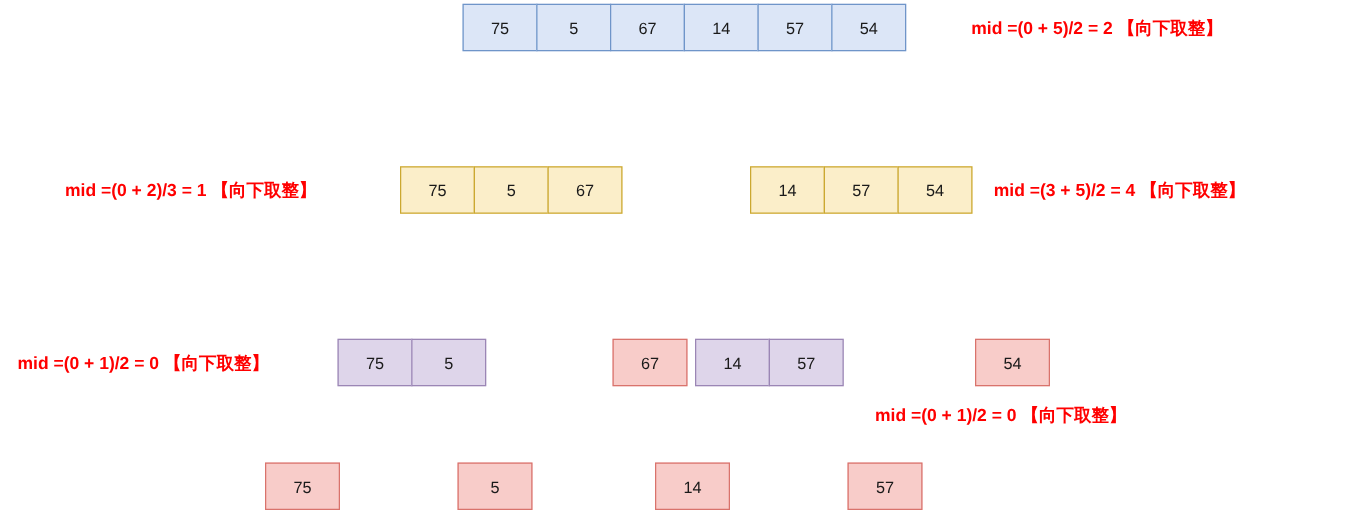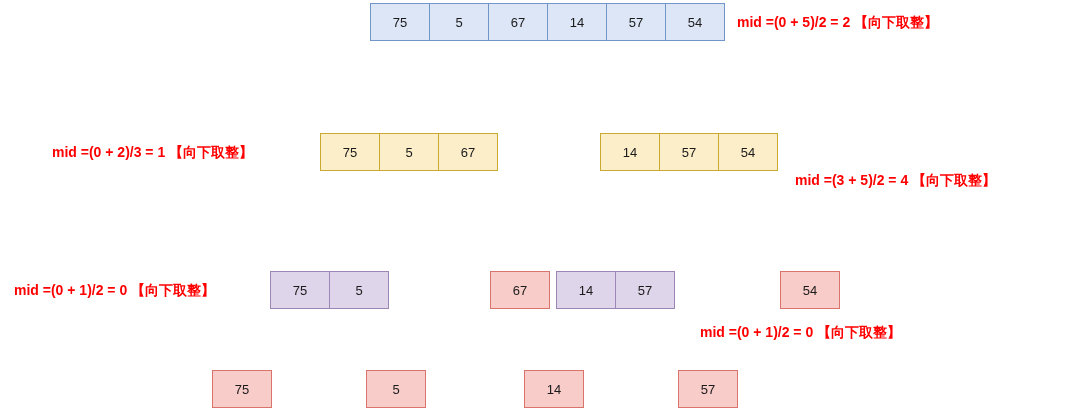--- a/index.html
+++ b/index.html
@@ -81,37 +81,37 @@
 
   <div class="group lvl-blue" style="left:370px; top:3px;">
     <div class="cell">75</div>
     <div class="cell">5</div>
     <div class="cell">67</div>
     <div class="cell">14</div>
     <div class="cell">57</div>
     <div class="cell">54</div>
   </div>
 
-  <div class="note" style="left:737px; top:15px;">mid =(0 + 5)/2 = 2 【向下取整】</div>
+  <div class="note" style="left:777px; top:15px;">mid =(0 + 5)/2 = 2 【向下取整】</div>
 
   <div class="note" style="left:52px; top:145px;">mid =(0 + 2)/3 = 1 【向下取整】</div>
 
   <div class="group lvl-cream" style="left:320px; top:133px;">
     <div class="cell">75</div>
     <div class="cell">5</div>
     <div class="cell">67</div>
   </div>
 
   <div class="group lvl-cream" style="left:600px; top:133px;">
     <div class="cell">14</div>
     <div class="cell">57</div>
     <div class="cell">54</div>
   </div>
 
-  <div class="note" style="left:795px; top:145px;margin-top:28px;">mid =(3 + 5)/2 = 4 【向下取整】</div>
+  <div class="note" style="left:795px; top:145px;">mid =(3 + 5)/2 = 4 【向下取整】</div>
 
   <div class="note" style="left:14px; top:283px;">mid =(0 + 1)/2 = 0 【向下取整】</div>
 
   <div class="group lvl-purple" style="left:270px; top:271px;">
     <div class="cell">75</div>
     <div class="cell">5</div>
   </div>
 
   <div class="group lvl-pink" style="left:490px; top:271px;">
     <div class="cell">67</div>

